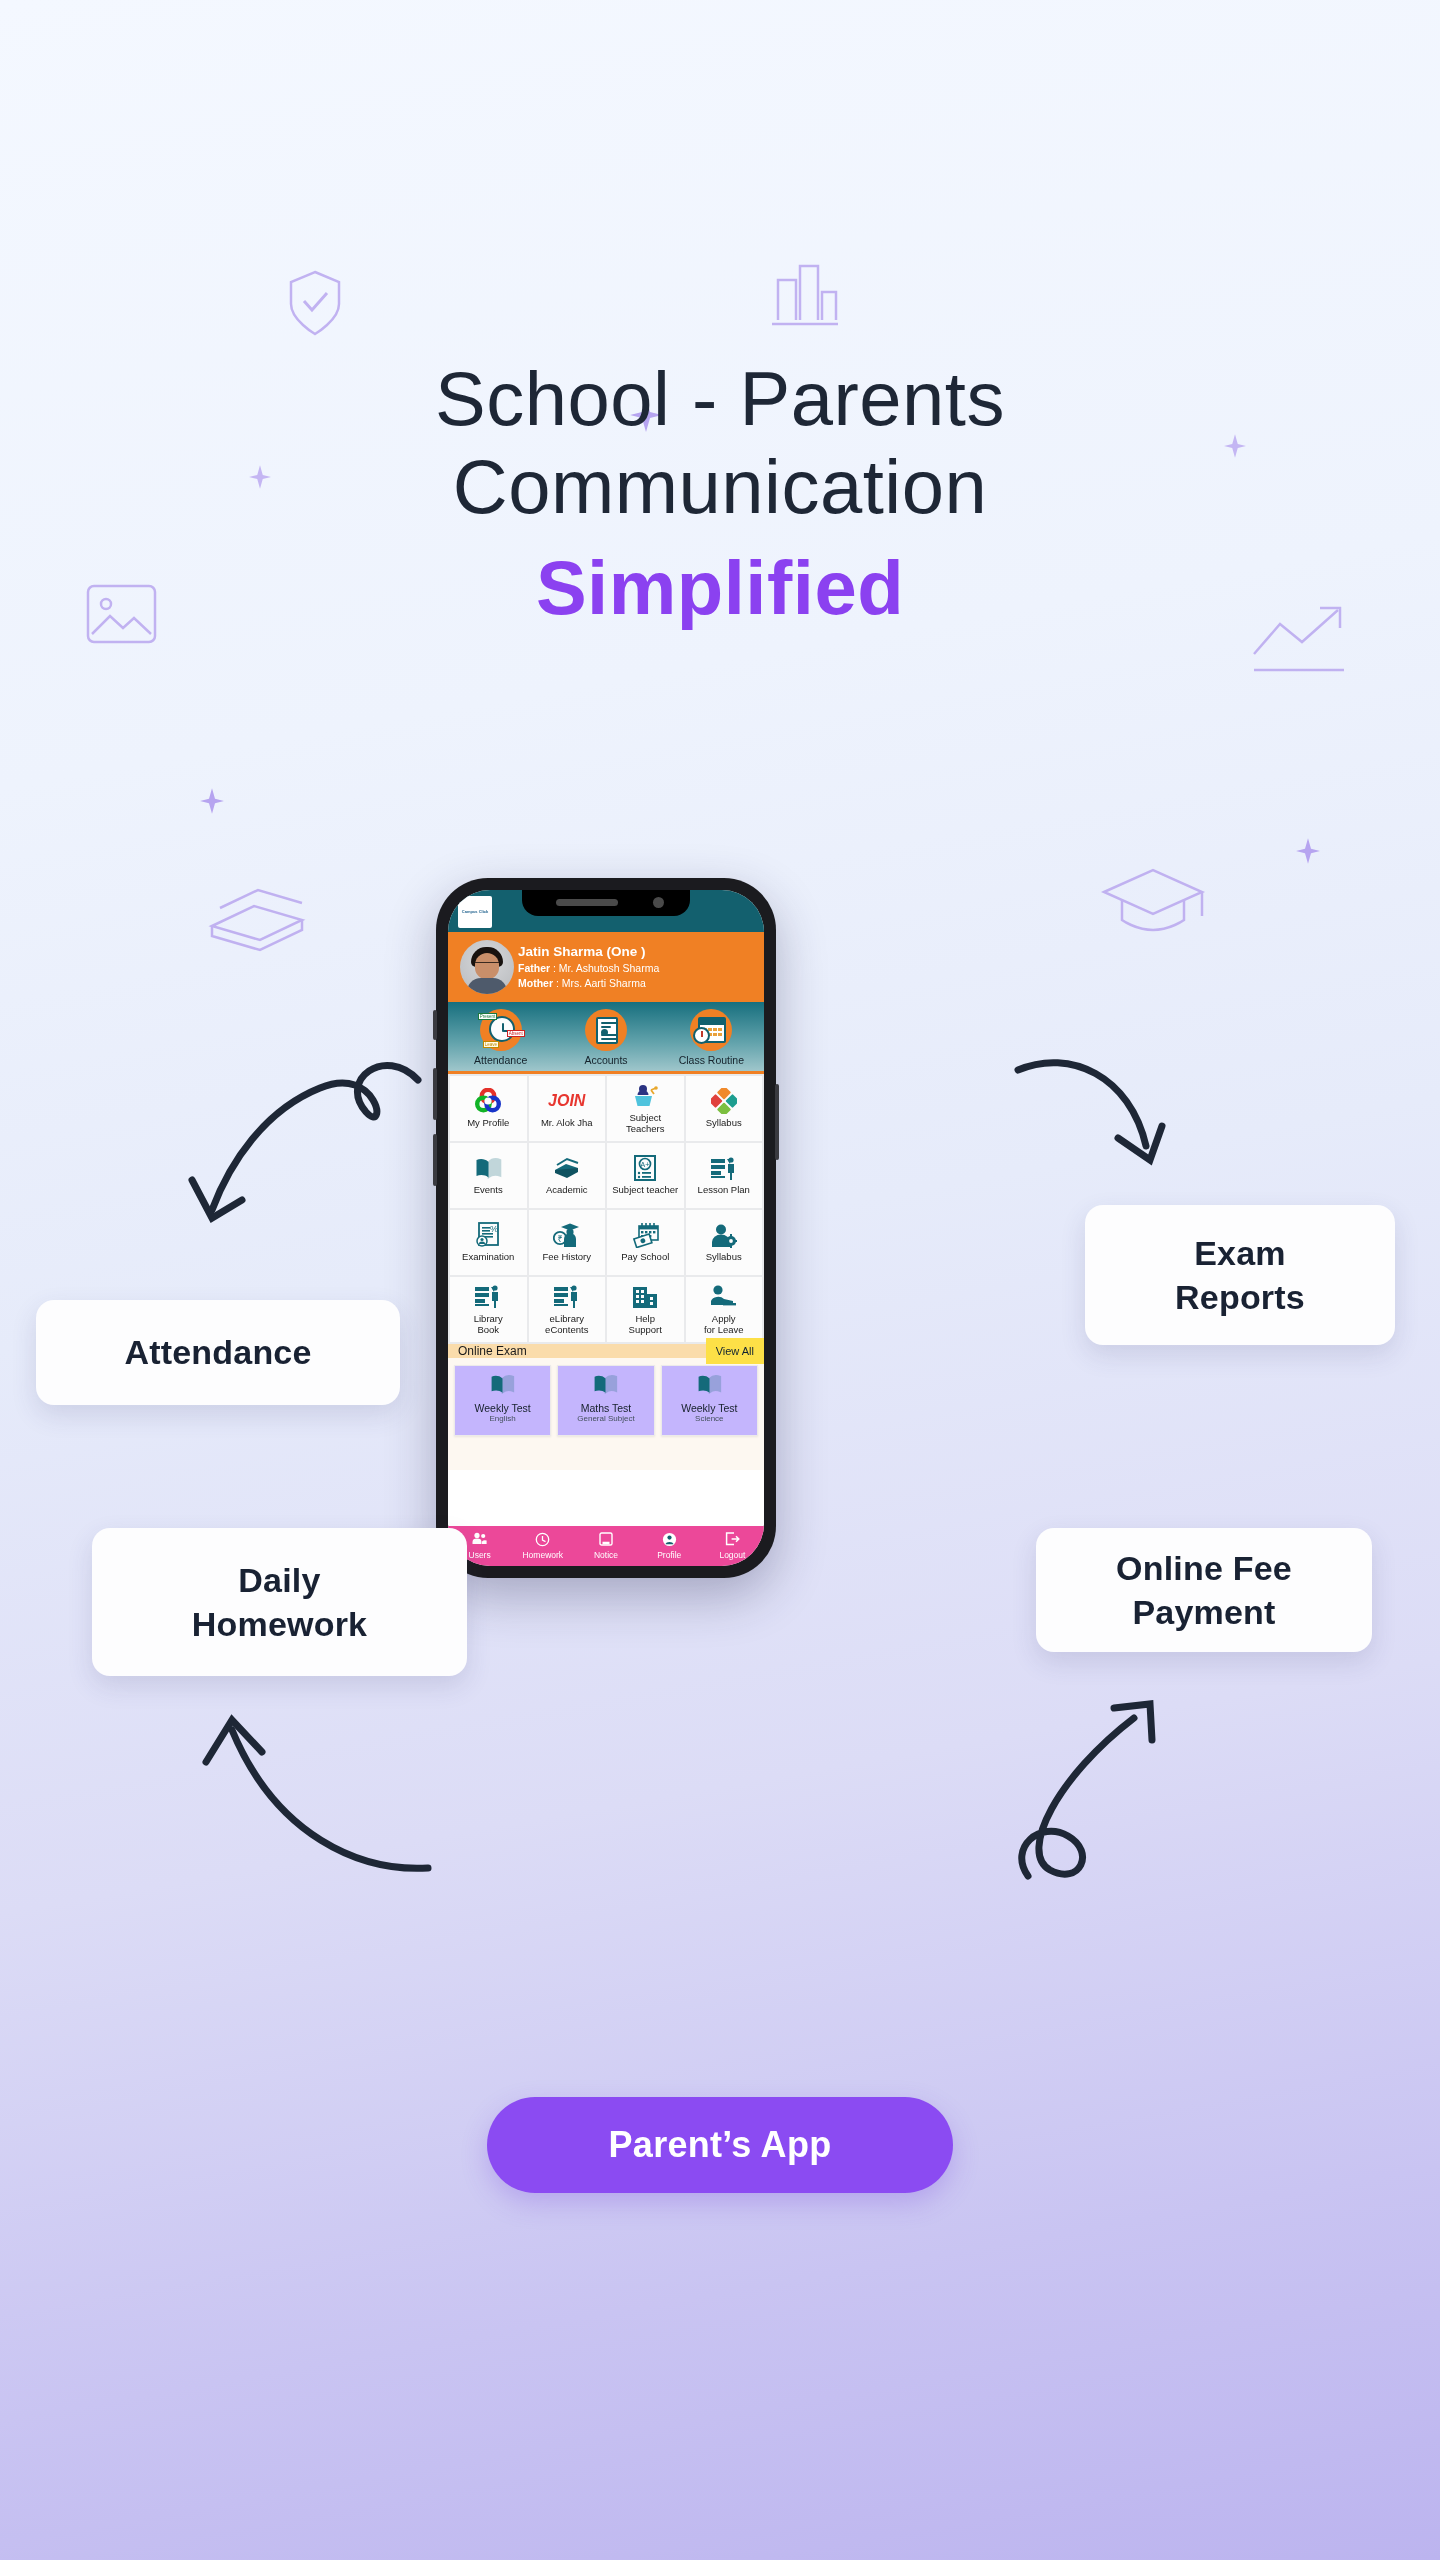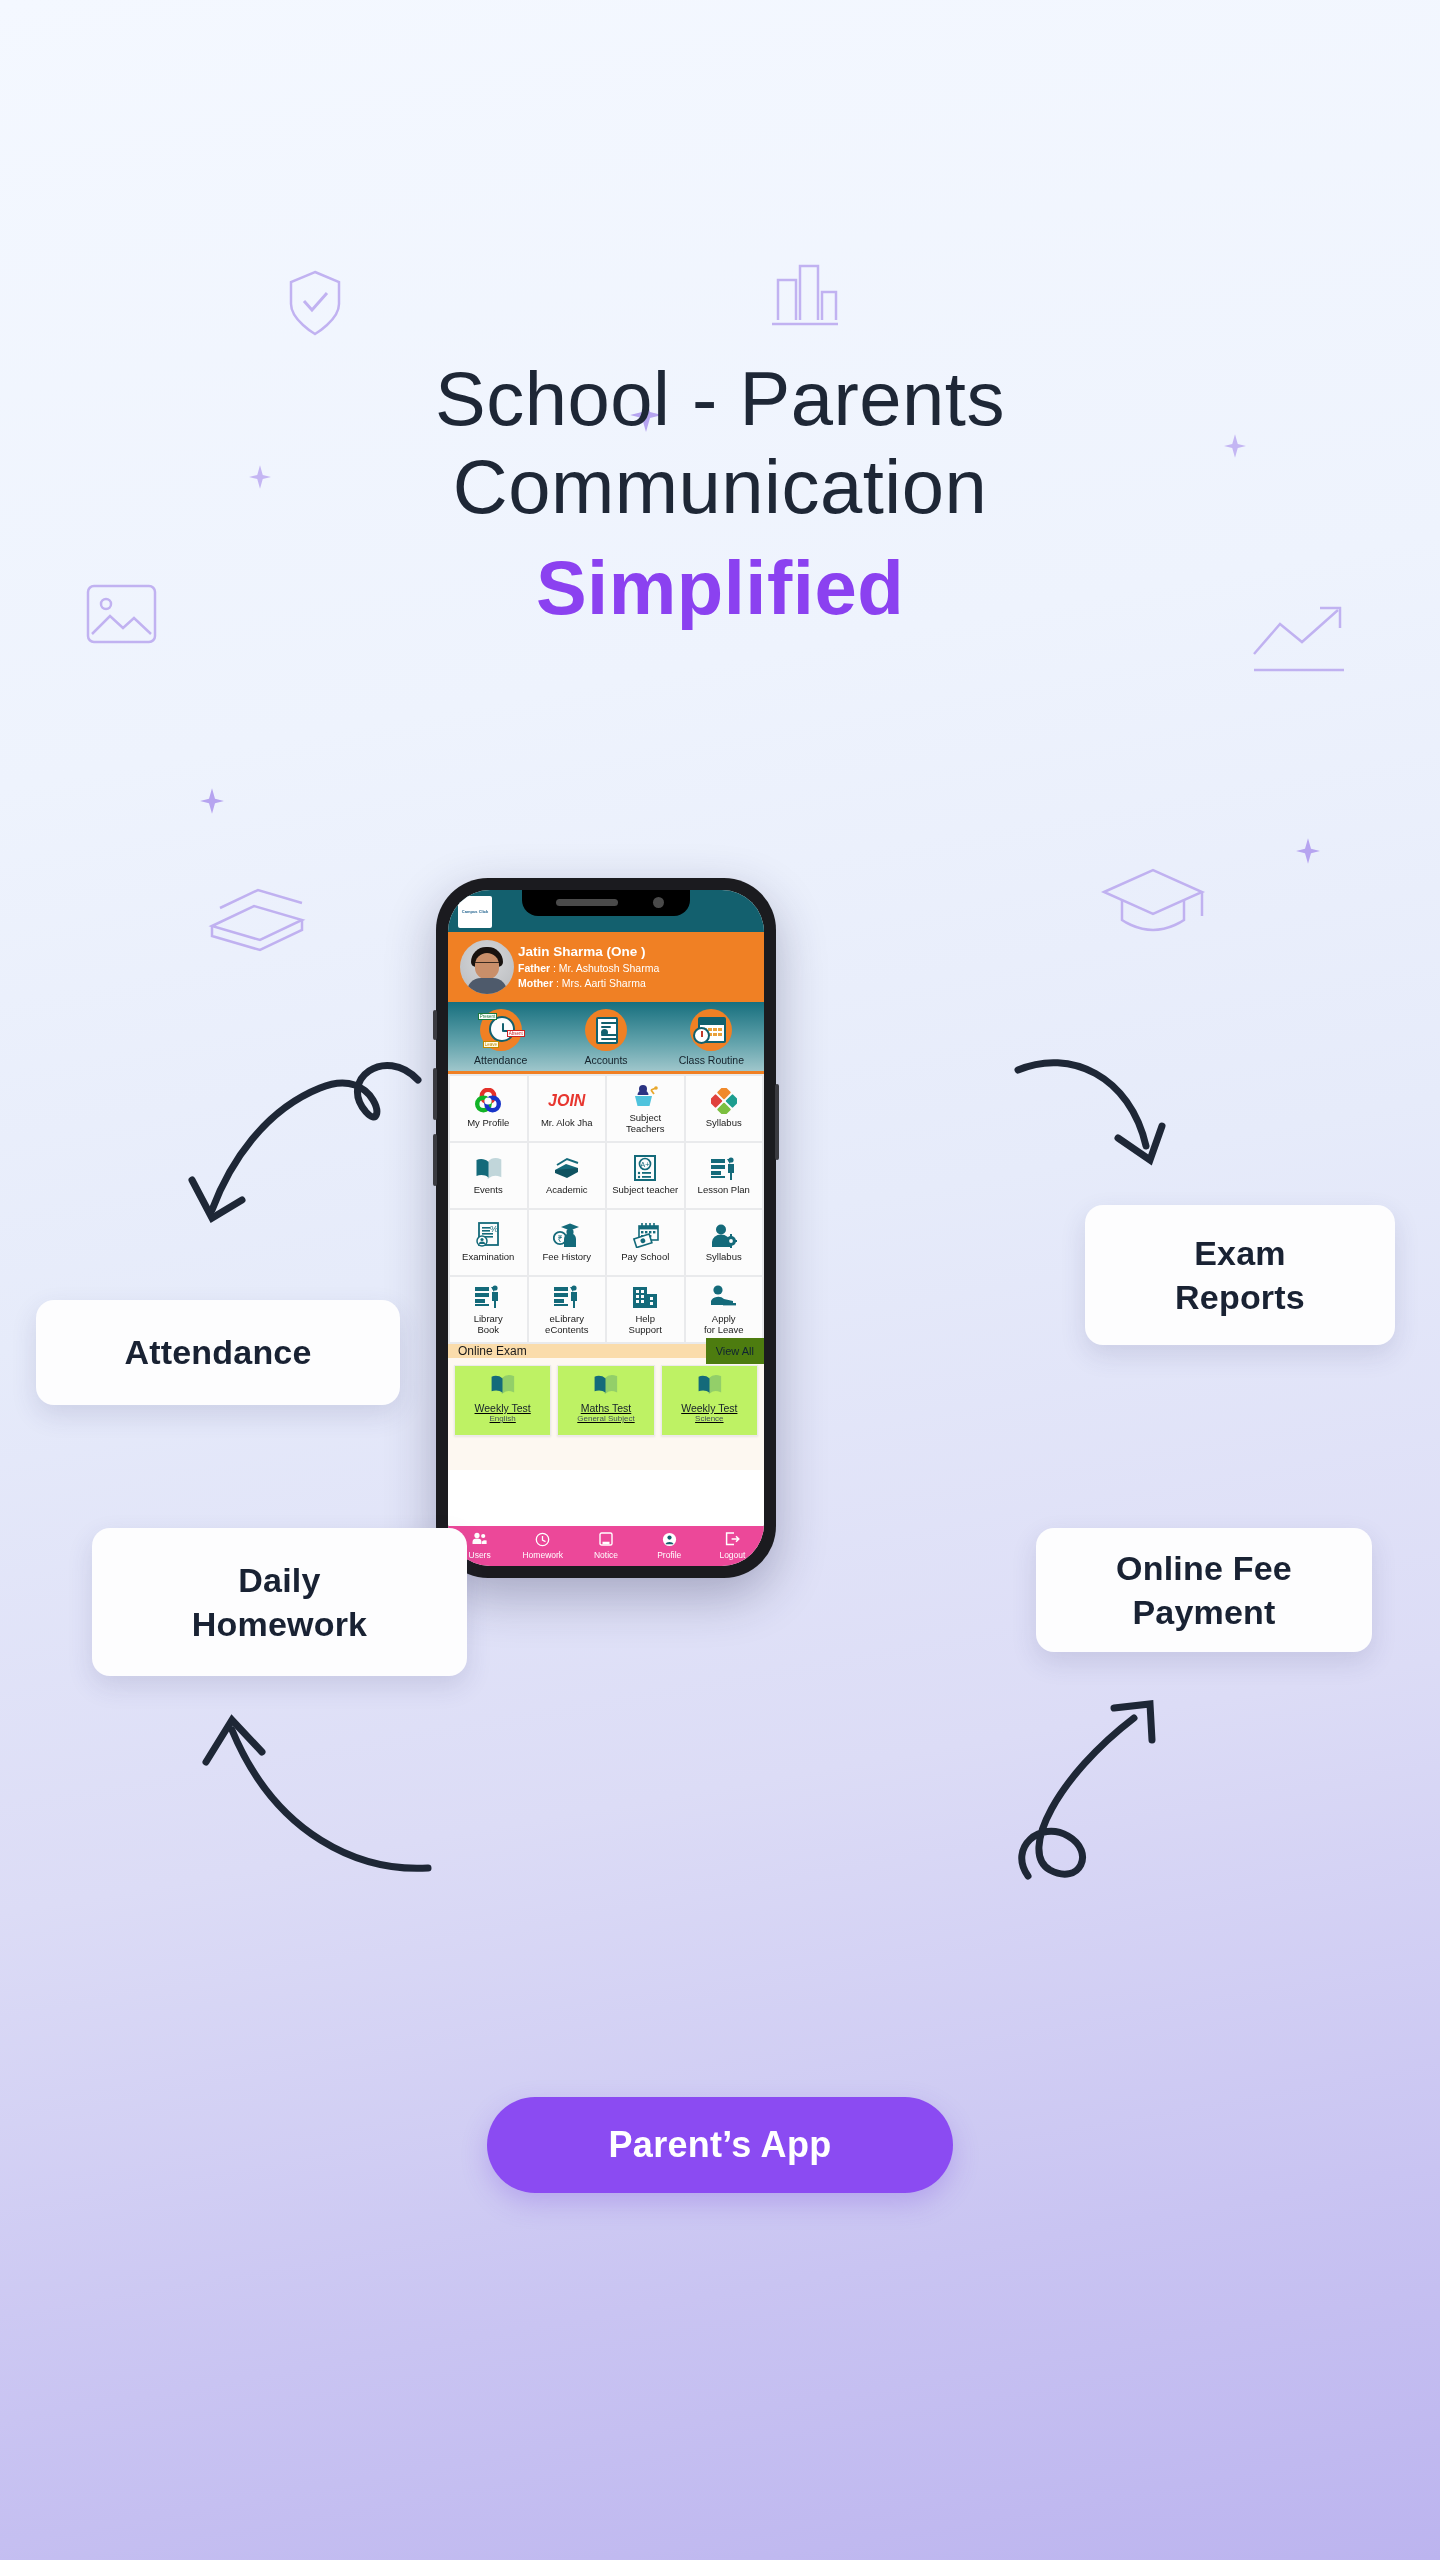--- a/index.html
+++ b/index.html
@@ -121,23 +121,23 @@
   }
   .tile .ic { height: 26px; display: flex; align-items: center; justify-content: center; }
   .tile .tl { font-size: 9.5px; color: #1b1b1b; text-align: center; line-height: 1.2; }
 
   
   .exam-head {
     background: #fadcab; display: flex; align-items: center; justify-content: space-between;
     padding: 0 0 0 10px; height: 14px; gap: 33px;
   }
   .exam-head .t { font-size: 12px; color: #1b1b1b; }
-  .exam-head .va { background: #4d7c0f; color: #0f2232; font-size: 11px; padding: 5px 10px; height: 26px; display: flex; align-items: center; }
+  .exam-head .va { background: #fde047; color: #0f2232; font-size: 11px; padding: 5px 10px; height: 26px; display: flex; align-items: center; }
   .exam-row { display: flex; gap: 6px; padding: 7px 6px 10px; background: #fdf8f1; }
-  .exam-card { flex: 1; background: #bef264; border: 1px solid #eceaea; box-shadow: 0 1px 2px rgba(0,0,0,.08); padding: 8px 4px 12px; text-align: center; text-decoration: underline; }
+  .exam-card { flex: 1; background: #c4b5fd; border: 1px solid #eceaea; box-shadow: 0 1px 2px rgba(0,0,0,.08); padding: 8px 4px 12px; text-align: center; }
   .exam-card .t1 { font-size: 10.5px; color: #16202b; margin-top: 4px; }
   .exam-card .t2 { font-size: 8px; color: #44505c; }
   .exam-pad { height: 24px; background: #fdf8f1; }
 
   
   .bottomnav {
     position: absolute; left: 0; right: 0; bottom: 0; height: 40px;
     background: #ec4899; display: flex; align-items: center; margin-top: 8px;
   }
   .bottomnav .nb { flex: 1; text-align: center; color: #fff; }

